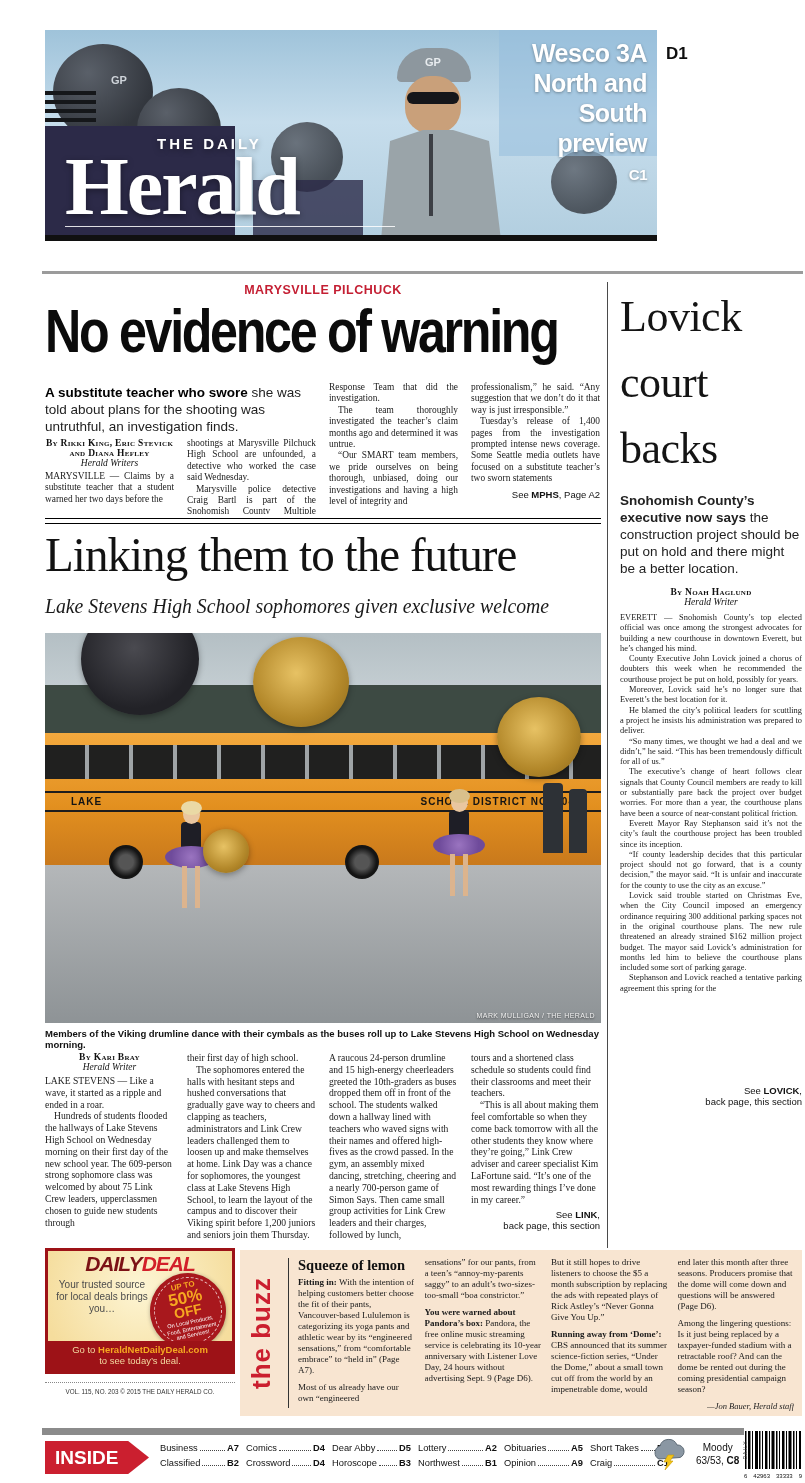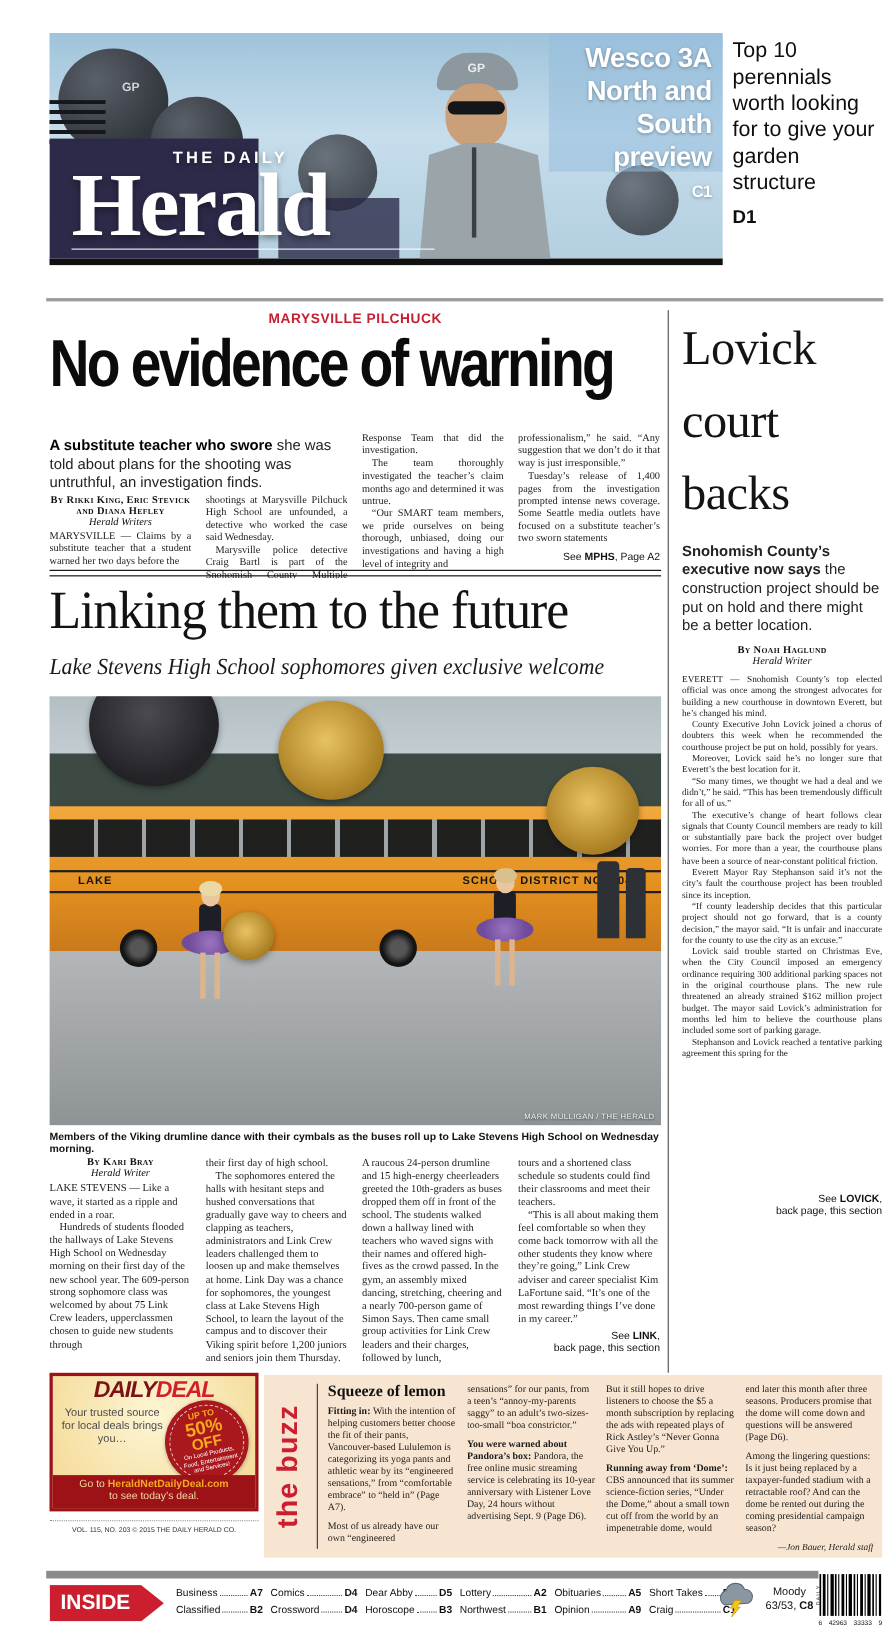--- a/index.html
+++ b/index.html
@@ -34,21 +34,21 @@
   .dateline{position:absolute;left:45px;top:251px;width:560px;text-align:center;font-size:10.5px;color:#222;white-space:nowrap;}
   .dateline b{color:#000;}
   .dateline .site{color:#c41f33;font-weight:bold;}
   .dateline .dot{margin:0 10px;font-size:8px;vertical-align:1px;}
   .grayrule{position:absolute;left:42px;top:271px;width:761px;height:3px;background:#9b9b9b;}
   
   .kicker{position:absolute;left:45px;top:283px;width:556px;text-align:center;color:#c41f33;font-weight:bold;font-size:12.5px;letter-spacing:.5px;}
   .lead-hl{position:absolute;left:45px;top:296px;width:556px;overflow:visible;}
   .lead-hl span{display:inline-block;white-space:nowrap;font-weight:bold;font-size:54px;letter-spacing:-2.5px;
                 transform:scaleX(.93) scaleY(1.12);transform-origin:0 0;color:#0b0b0b;}
-  .lead-body{position:absolute;left:45px;top:382px;width:556px;height:132px;margin-top:12px;}
+  .lead-body{position:absolute;left:45px;top:382px;width:556px;height:132px;}
   .deck{position:absolute;left:0;top:2px;width:272px;font-size:13.5px;line-height:17px;color:#222;}
   .deck b{color:#000;}
   .cols4{display:flex;gap:13px;height:100%;}
   .cols4 .col{width:129px;overflow:hidden;}
   .pad-deck{padding-top:56px;}
   .byline{text-align:center;font-family:"Liberation Serif",serif;font-size:9.5px;margin-bottom:3px;}
   .byline .who{font-weight:bold;font-variant:small-caps;letter-spacing:.3px;}
   .byline .org{font-style:italic;}
   .news p{margin:0;font-family:"Liberation Serif",serif;color:#1a1a1a;text-indent:9px;hyphens:auto;}
   .news p:first-child{text-indent:0;}
@@ -174,21 +174,20 @@
       <div class="pg">C1</div>
     </div>
     <div class="masthead">
       <div class="pre">THE DAILY</div>
       <div class="name">Herald</div>
       <div class="rule"></div>
     </div>
   </div>
 
   <div class="garden">
-    <div>Top 10 perennials worth looking for to give your garden structure</div>
     <div class="pg">D1</div>
   </div>
 
   <div class="grayrule"></div>
 
   <div class="kicker">MARYSVILLE PILCHUCK</div>
   <div class="lead-hl"><span>No evidence of warning</span></div>
 
   <div class="lead-body">
     <div class="deck"><b>A substitute teacher who swore</b><span> she was told about plans for the shooting was untruthful, an investigation finds.</span></div>
@@ -319,20 +318,21 @@
     </div>
     <div class="lov-deck"><b>Snohomish County’s executive now says</b><span> the construction project should be put on hold and there might be a better location.</span></div>
     <div class="byline lov-by">
       <div class="who">By Noah Haglund</div>
       <div class="org">Herald Writer</div>
     </div>
     <div class="news just lov-body">
         <p>EVERETT — Snohomish County’s top elected official was once among the strongest advocates for building a new courthouse in downtown Everett, but he’s changed his mind.</p>
         <p>County Executive John Lovick joined a chorus of doubters this week when he recommended the courthouse project be put on hold, possibly for years.</p>
         <p>Moreover, Lovick said he’s no longer sure that Everett’s the best location for it.</p>
+        <p>He blamed the city’s political leaders for scuttling a project he insists his administration was prepared to deliver.</p>
         <p>“So many times, we thought we had a deal and we didn’t,” he said. “This has been tremendously difficult for all of us.”</p>
         <p>The executive’s change of heart follows clear signals that County Council members are ready to kill or substantially pare back the project over budget worries. For more than a year, the courthouse plans have been a source of near-constant political friction.</p>
         <p>Everett Mayor Ray Stephanson said it’s not the city’s fault the courthouse project has been troubled since its inception.</p>
         <p>“If county leadership decides that this particular project should not go forward, that is a county decision,” the mayor said. “It is unfair and inaccurate for the county to use the city as an excuse.”</p>
         <p>Lovick said trouble started on Christmas Eve, when the City Council imposed an emergency ordinance requiring 300 additional parking spaces not in the original courthouse plans. The new rule threatened an already strained $162 million project budget. The mayor said Lovick’s administration for months led him to believe the courthouse plans included some sort of parking garage.</p>
         <p>Stephanson and Lovick reached a tentative parking agreement this spring for the</p>
       </div>
     <div class="jump">
       <div><span>See </span><b>LOVICK</b><span>,</span></div>
       <div>back page, this section</div>

